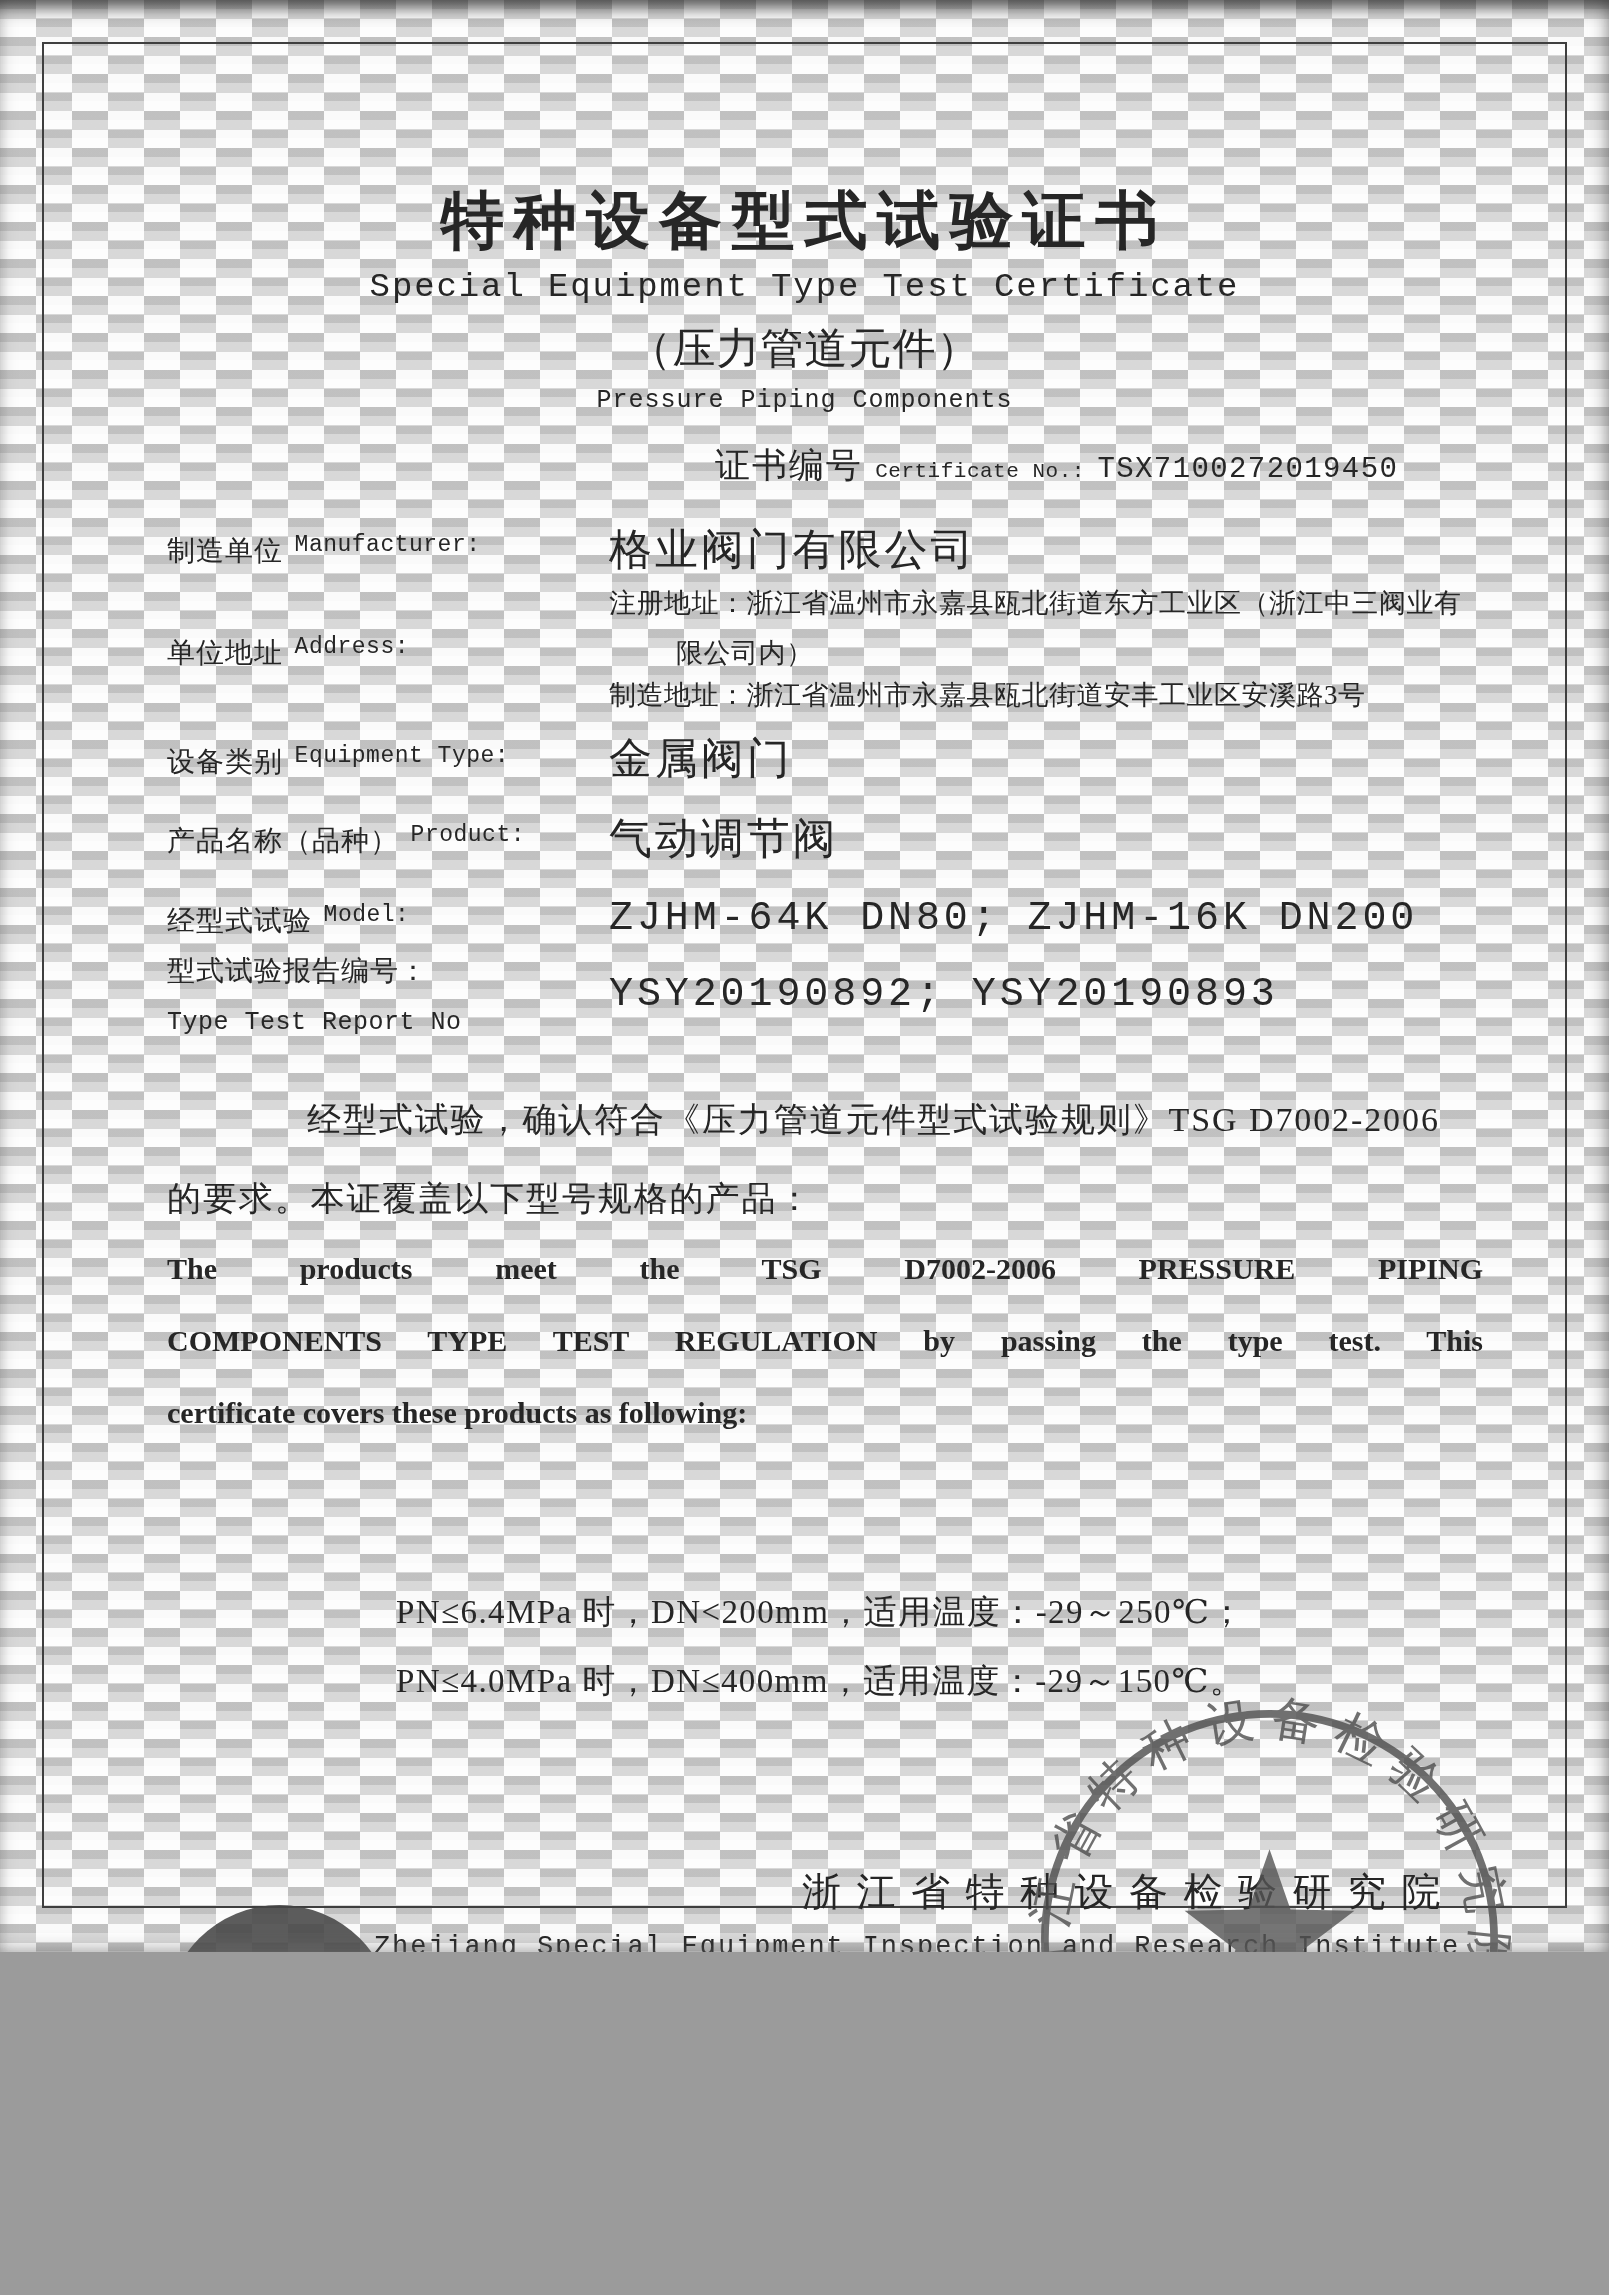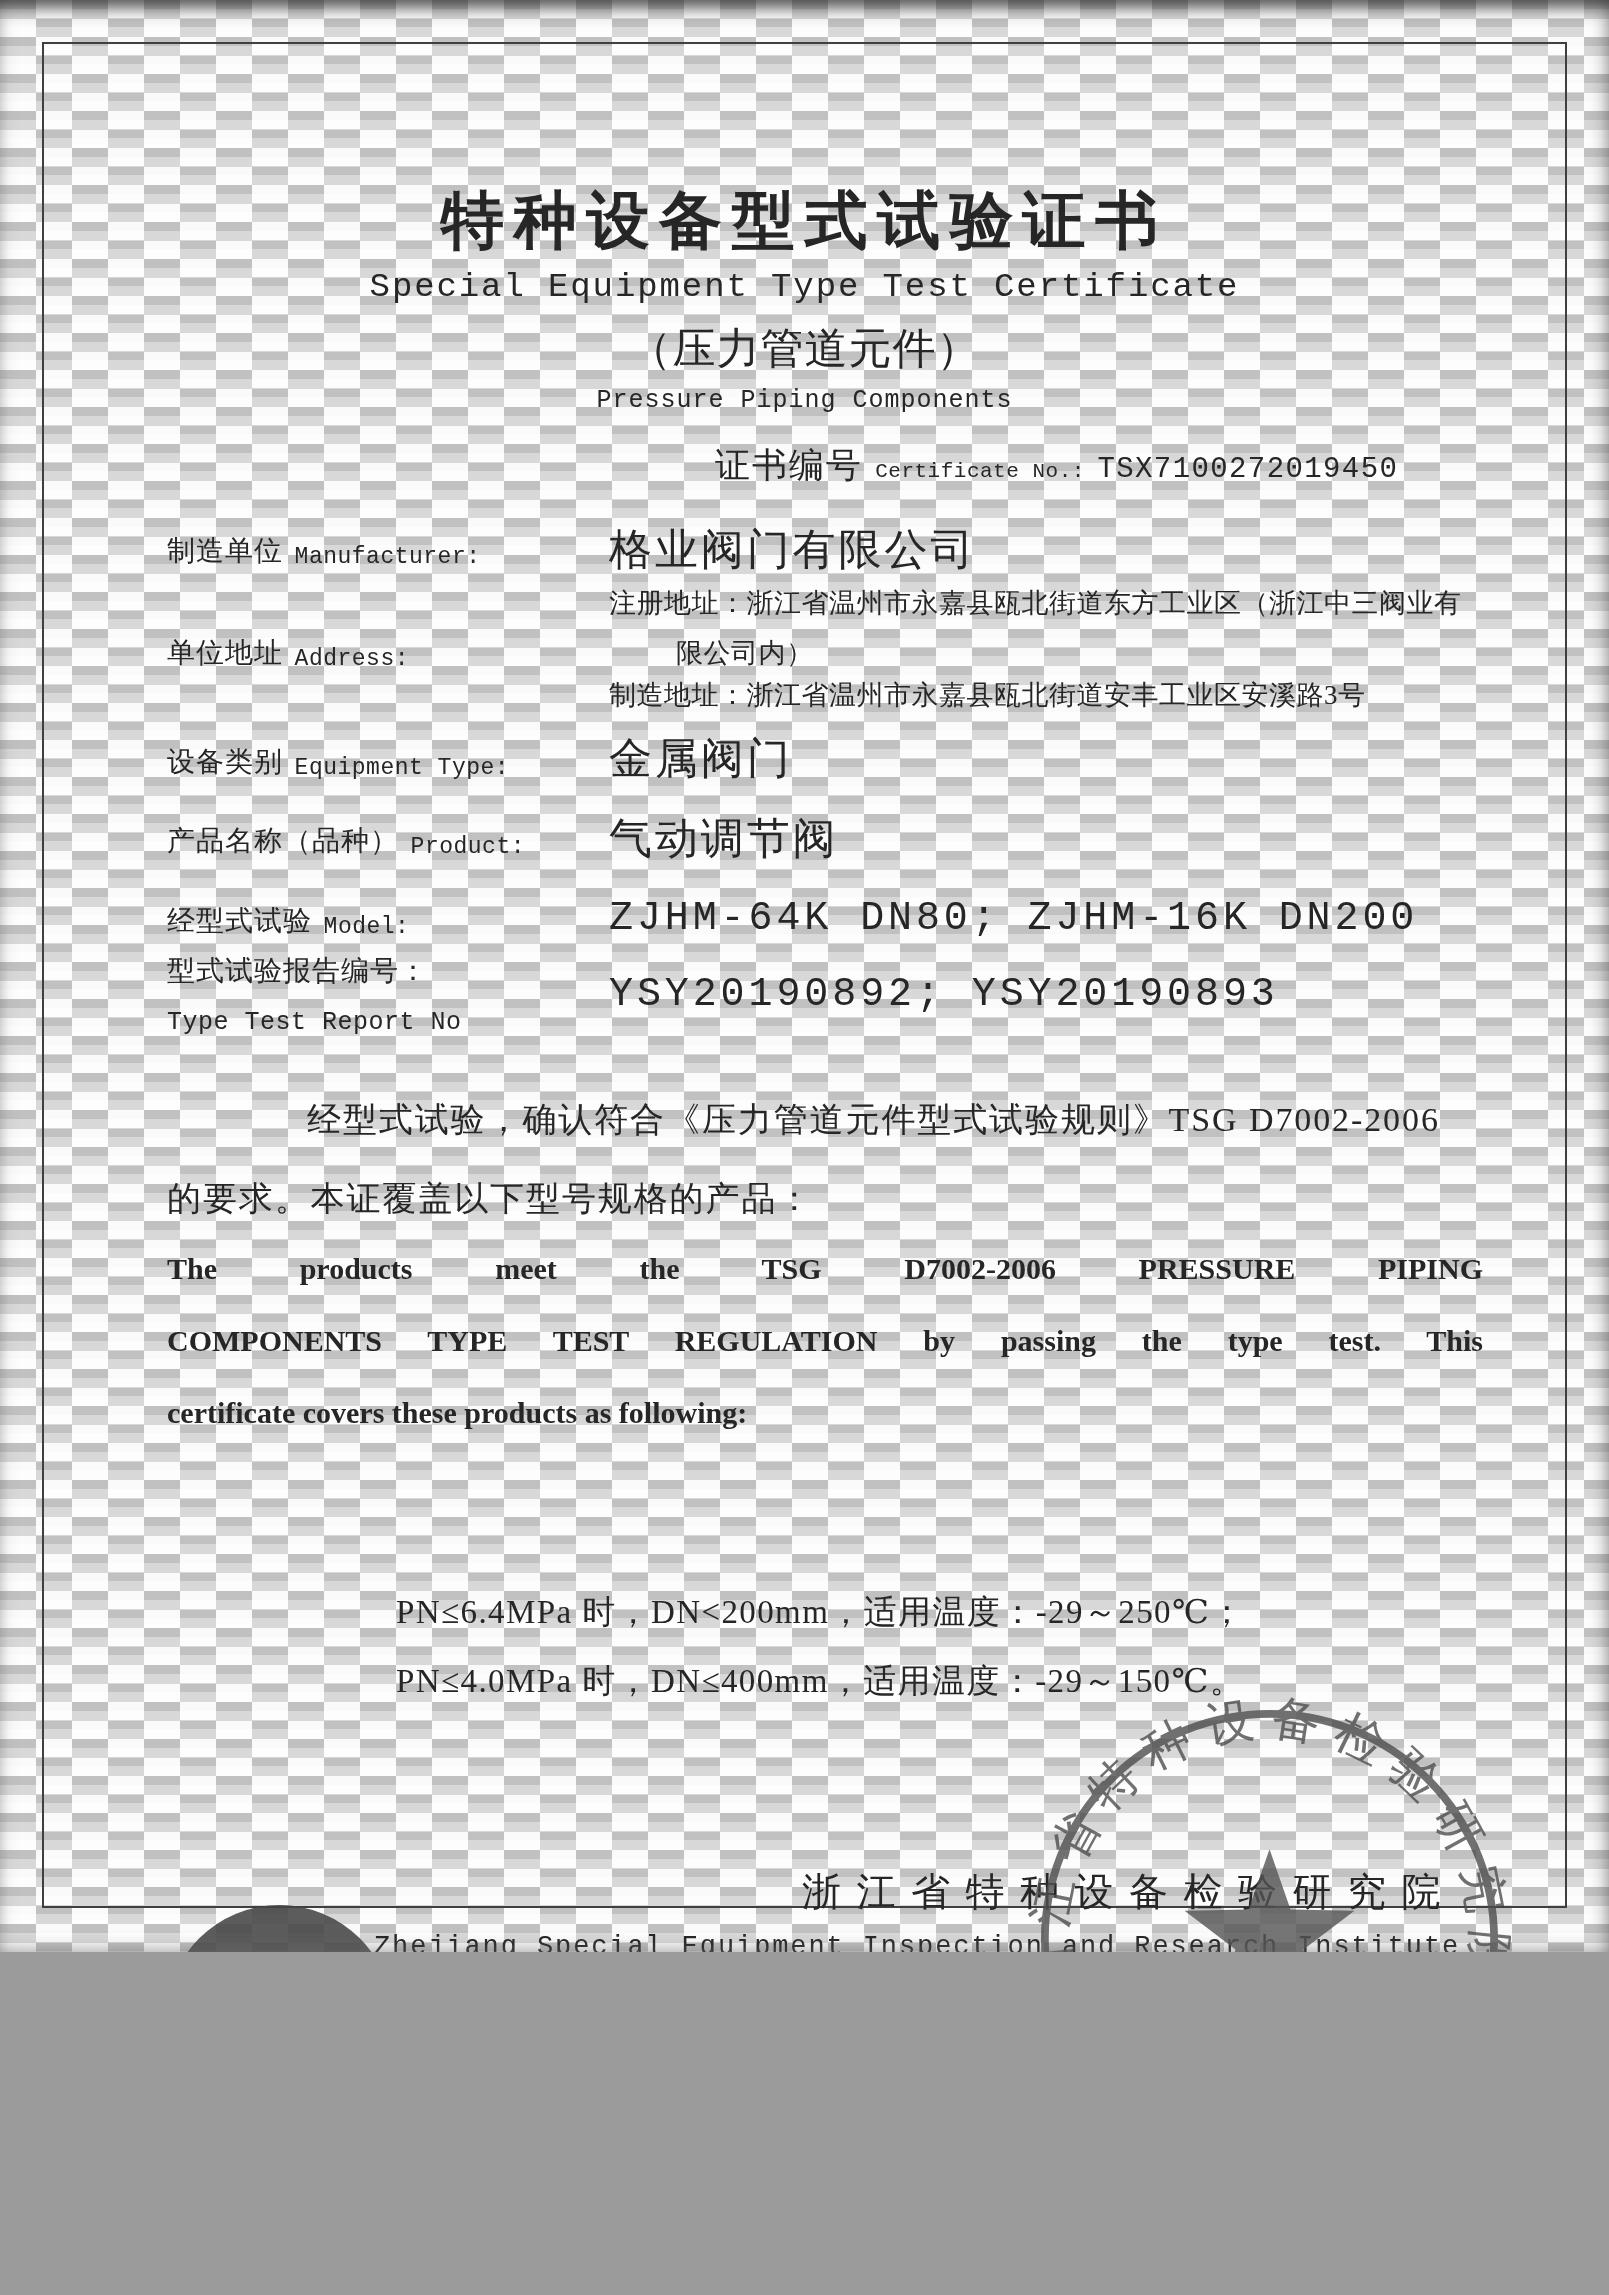--- a/index.html
+++ b/index.html
@@ -37,21 +37,21 @@
   .title-cn{top:178px;font-size:63px;font-weight:bold;letter-spacing:9.7px;}
   .title-en{top:268px;font-size:34px;letter-spacing:1.9px;}
   .sub-cn{top:320px;font-size:43px;letter-spacing:1px;}
   .sub-en{top:386px;font-size:25px;letter-spacing:1px;}
 
   .certline{top:442px;left:715px;display:flex;align-items:baseline;gap:12.6px;white-space:nowrap;}
   .cert-cn{font-size:35px;letter-spacing:1.9px;}
   .cert-en{font-size:21px;letter-spacing:0.5px;}
   .cert-val{font-size:29px;letter-spacing:1.4px;}
 
-  .lab{left:167px;display:flex;align-items:flex-end;gap:11.6px;white-space:nowrap;}
+  .lab{left:167px;display:flex;align-items:flex-start;gap:11.6px;white-space:nowrap;}
   .lcn{font-size:28px;letter-spacing:1px;}
   .len{font-size:23px;letter-spacing:0.5px;}
   .val{left:609px;font-size:43px;letter-spacing:2.9px;white-space:nowrap;}
   .valm{left:609px;font-size:40px;letter-spacing:3.9px;white-space:nowrap;}
   .addr{left:609px;font-size:27px;letter-spacing:0.5px;white-space:nowrap;}
 
   .r-manu-lab{top:532px;} .r-manu-val{top:521px;}
   .r-reg1{top:585px;}
   .r-addr-lab{top:634px;} .r-reg2{top:635px;left:676px;text-align:right;}
   .r-mfg{top:677px;}

